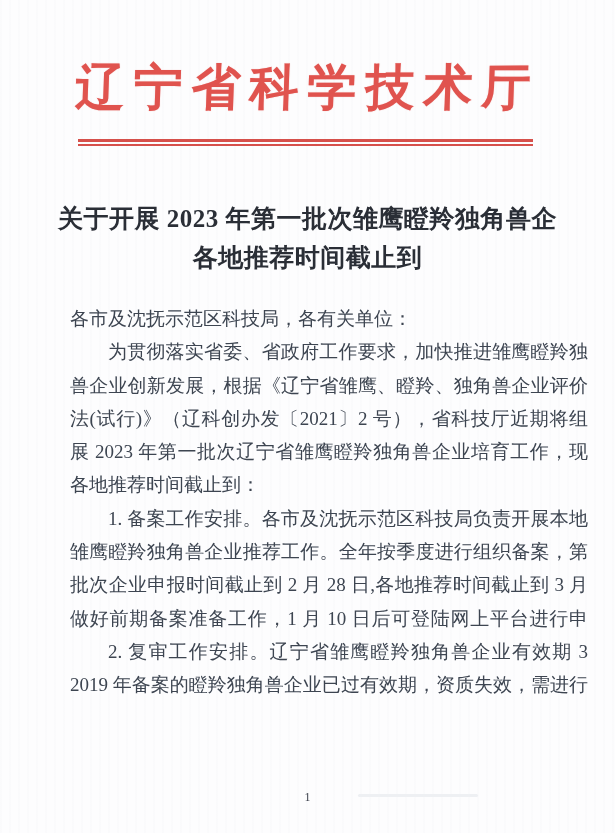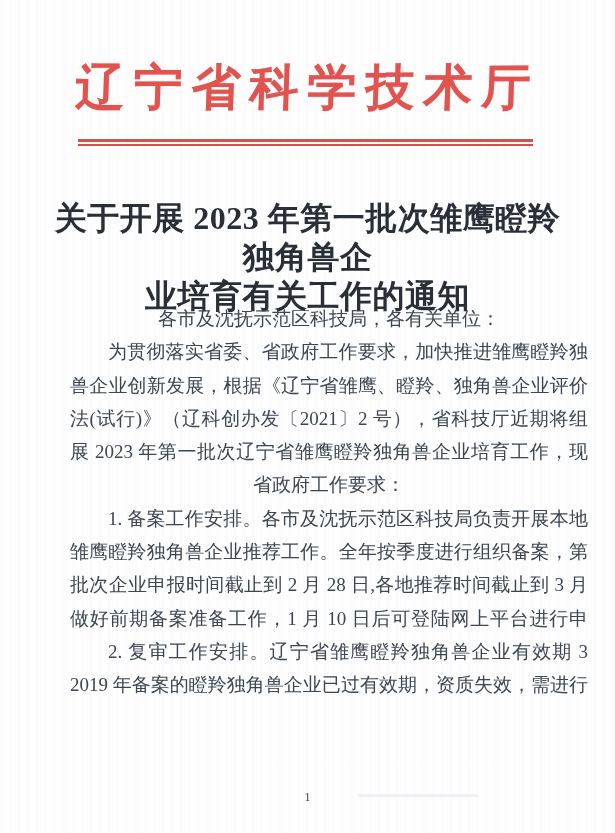--- a/index.html
+++ b/index.html
@@ -41,38 +41,38 @@
     box-sizing: border-box;
     border-top: 3px solid #d6504b;
     border-bottom: 2px solid #d6504b;
   }
   
   .doc-title {
     position: absolute;
     top: 199px; left: 48px; right: 48px;
     text-align: center;
     font-weight: bold;
-    font-size: 32px;
+    font-size: 25px;
     line-height: 39px;
     color: #2a2e36;
     letter-spacing: 0.5px;
   }
   
   .body-block {
     position: absolute;
     top: 302px; left: 70px;
     width: 518px;
     font-size: 19px;
     color: #3d4551;
   }
   .bline {
     height: 33.3px;
     line-height: 33.3px;
     white-space: nowrap;
-    text-align: center;
+    text-align: left;
   }
   .bline.fill {
     white-space: normal;
     text-align: justify;
     text-align-last: justify;
     overflow: hidden;
   }
   .bline.indent { text-indent: 2em; }
   
   .page-number {
@@ -95,30 +95,30 @@
 <body>
 
 <div class="sheet">
 
   <div class="letterhead">辽宁省科学技术厅</div>
 
   <div class="letterhead-rule"></div>
 
   <div class="doc-title">
     <div>关于开展 2023 年第一批次雏鹰瞪羚独角兽企</div>
-    <div>业培育有关工作的通知</div>
+    <div>各地推荐时间截止到</div>
   </div>
 
   <div class="body-block">
     <div class="bline">各市及沈抚示范区科技局，各有关单位：</div>
     <div class="bline fill indent">为贯彻落实省委、省政府工作要求，加快推进雏鹰瞪羚独角</div>
     <div class="bline fill">兽企业创新发展，根据《辽宁省雏鹰、瞪羚、独角兽企业评价办</div>
     <div class="bline fill">法(试行)》（辽科创办发〔2021〕2 号），省科技厅近期将组织开</div>
     <div class="bline fill">展 2023 年第一批次辽宁省雏鹰瞪羚独角兽企业培育工作，现将</div>
-    <div class="bline">省政府工作要求：</div>
+    <div class="bline">各地推荐时间截止到：</div>
     <div class="bline fill indent">1. 备案工作安排。各市及沈抚示范区科技局负责开展本地区</div>
     <div class="bline fill">雏鹰瞪羚独角兽企业推荐工作。全年按季度进行组织备案，第一</div>
     <div class="bline fill">批次企业申报时间截止到 2 月 28 日,各地推荐时间截止到 3 月 5</div>
     <div class="bline fill">做好前期备案准备工作，1 月 10 日后可登陆网上平台进行申报。</div>
     <div class="bline fill indent">2. 复审工作安排。辽宁省雏鹰瞪羚独角兽企业有效期 3 年，</div>
     <div class="bline fill">2019 年备案的瞪羚独角兽企业已过有效期，资质失效，需进行资</div>
   </div>
 
   <div class="page-number">1</div>
 

